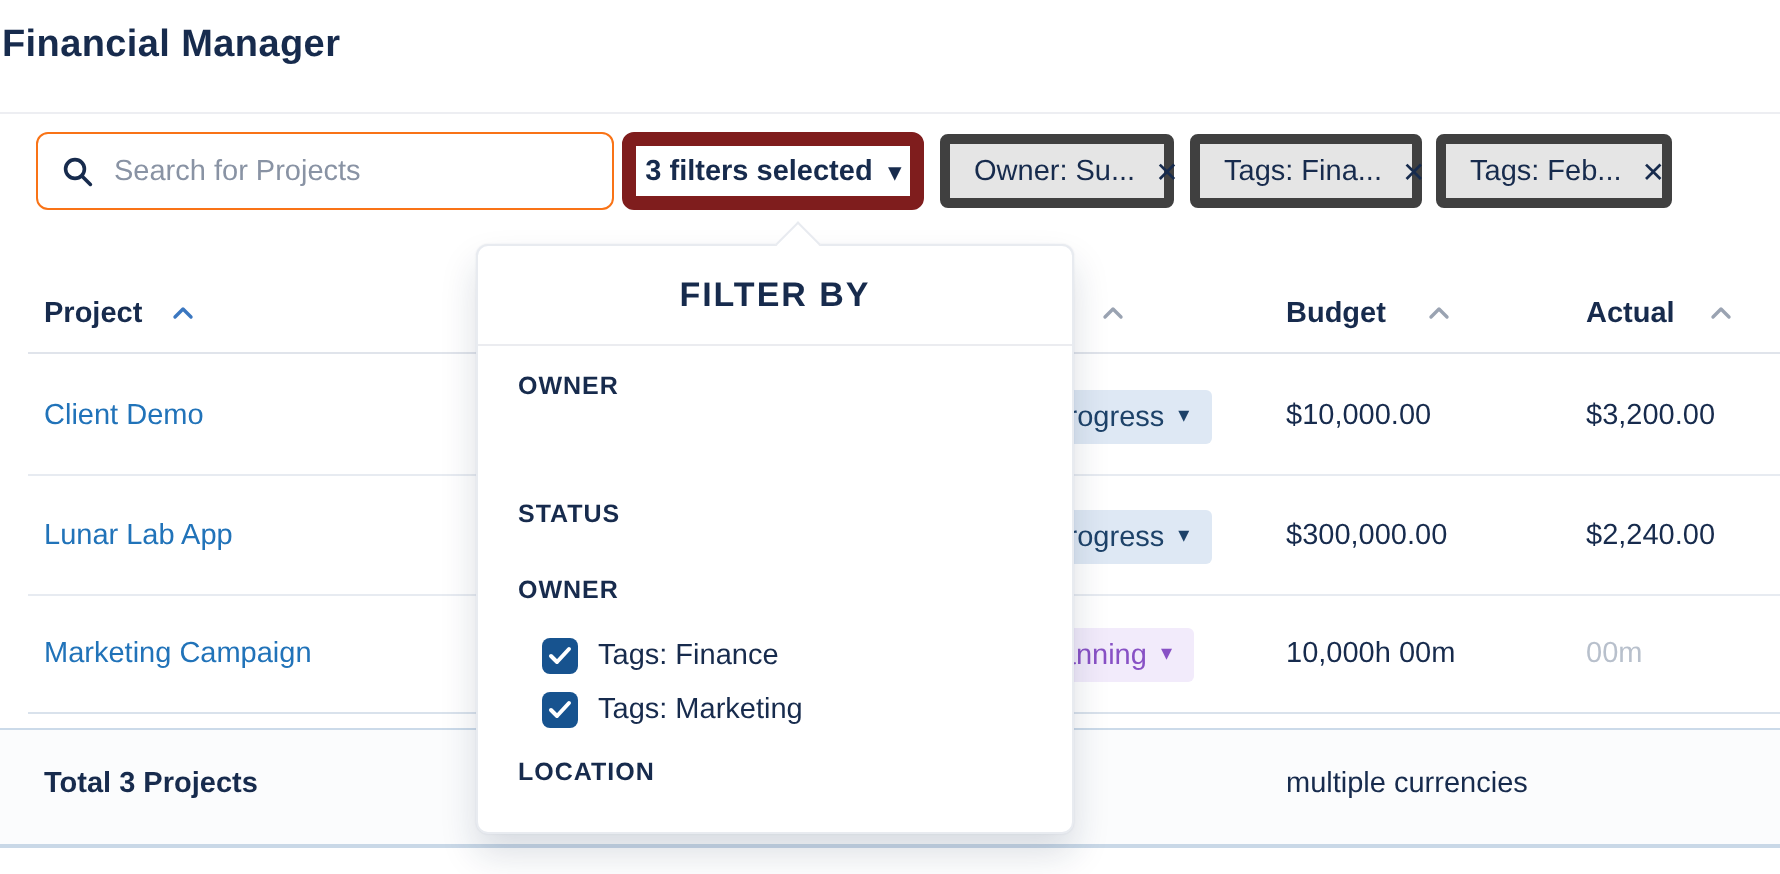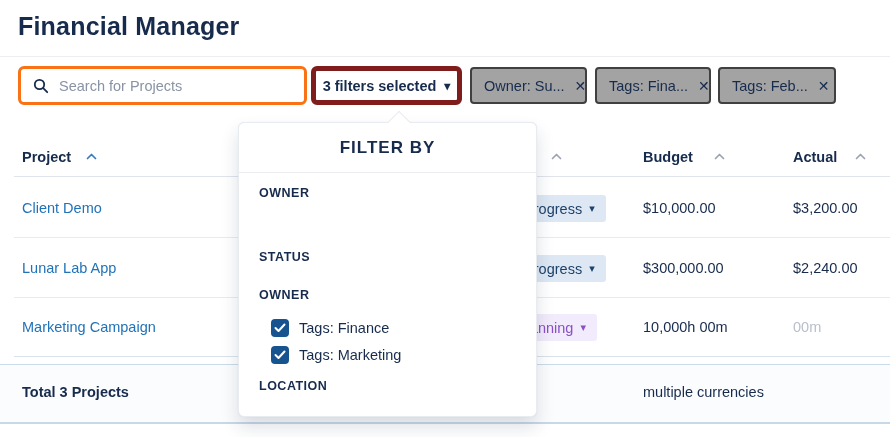--- a/index.html
+++ b/index.html
@@ -8,53 +8,53 @@
     font-family: "Liberation Sans", sans-serif;
     color: #172B4D;
     width: 890px; height: 437px;
     position: relative;
     overflow: hidden;
   }
   .app { position: absolute; inset: 0; }
 
   
   .page-title {
-    position: absolute; left: 18px; top: 12px;
-    font-size: 25px; font-weight: 700; letter-spacing: .2px; color: #172B4D;
+    position: absolute; left: 1px; top: 12px;
+    font-size: 19px; font-weight: 700; letter-spacing: .2px; color: #172B4D;
   }
   .top-divider {
     position: absolute; left: 0; right: 0; top: 56px;
     height: 1px; background: #EDEEF2;
   }
 
   
   .search-box {
     position: absolute; left: 18px; top: 66px; width: 289px; height: 39px;
-    border: 3px solid #f97316; border-radius: 6px; background: #fff;
+    border: 1px solid #f97316; border-radius: 6px; background: #fff;
     display: flex; align-items: center; padding: 0 12px; gap: 10px;
   }
   .search-box svg { flex: 0 0 auto; }
   .search-box input {
     border: none; outline: none; flex: 1; font-size: 14.5px;
     font-family: "Liberation Sans", sans-serif; color: #172B4D; background: transparent;
   }
   .search-box input::placeholder { color: #8993A4; }
 
   .filters-btn {
     position: absolute; left: 311px; top: 66px; height: 39px; width: 151px;
-    border: 5px solid #7f1d1d; border-radius: 6px; background: #fff;
+    border: 7px solid #7f1d1d; border-radius: 6px; background: #fff;
     display: flex; align-items: center; justify-content: center; gap: 8px;
     font-family: "Liberation Sans", sans-serif;
     font-size: 14.5px; font-weight: 700; color: #172B4D; cursor: pointer;
   }
   .filters-btn .caret { font-size: 12px; line-height: 1; color: #172B4D; }
 
   .chip {
     position: absolute; top: 67px; height: 37px;
-    background: #a3a3a3; border: 2px solid #404040; border-radius: 4px;
+    background: #e5e5e5; border: 5px solid #404040; border-radius: 4px;
     display: flex; align-items: center; justify-content: space-between;
     padding: 0 12px; gap: 10px; cursor: pointer;
   }
   .chip .chip-label { font-size: 14.5px; color: #172B4D; white-space: nowrap; }
   .chip .chip-close { font-size: 14px; color: #172B4D; line-height: 1; cursor: pointer; }
   .chip-1 { left: 470px; width: 117px; }
   .chip-2 { left: 595px; width: 116px; }
   .chip-3 { left: 718px; width: 118px; }
 
   

